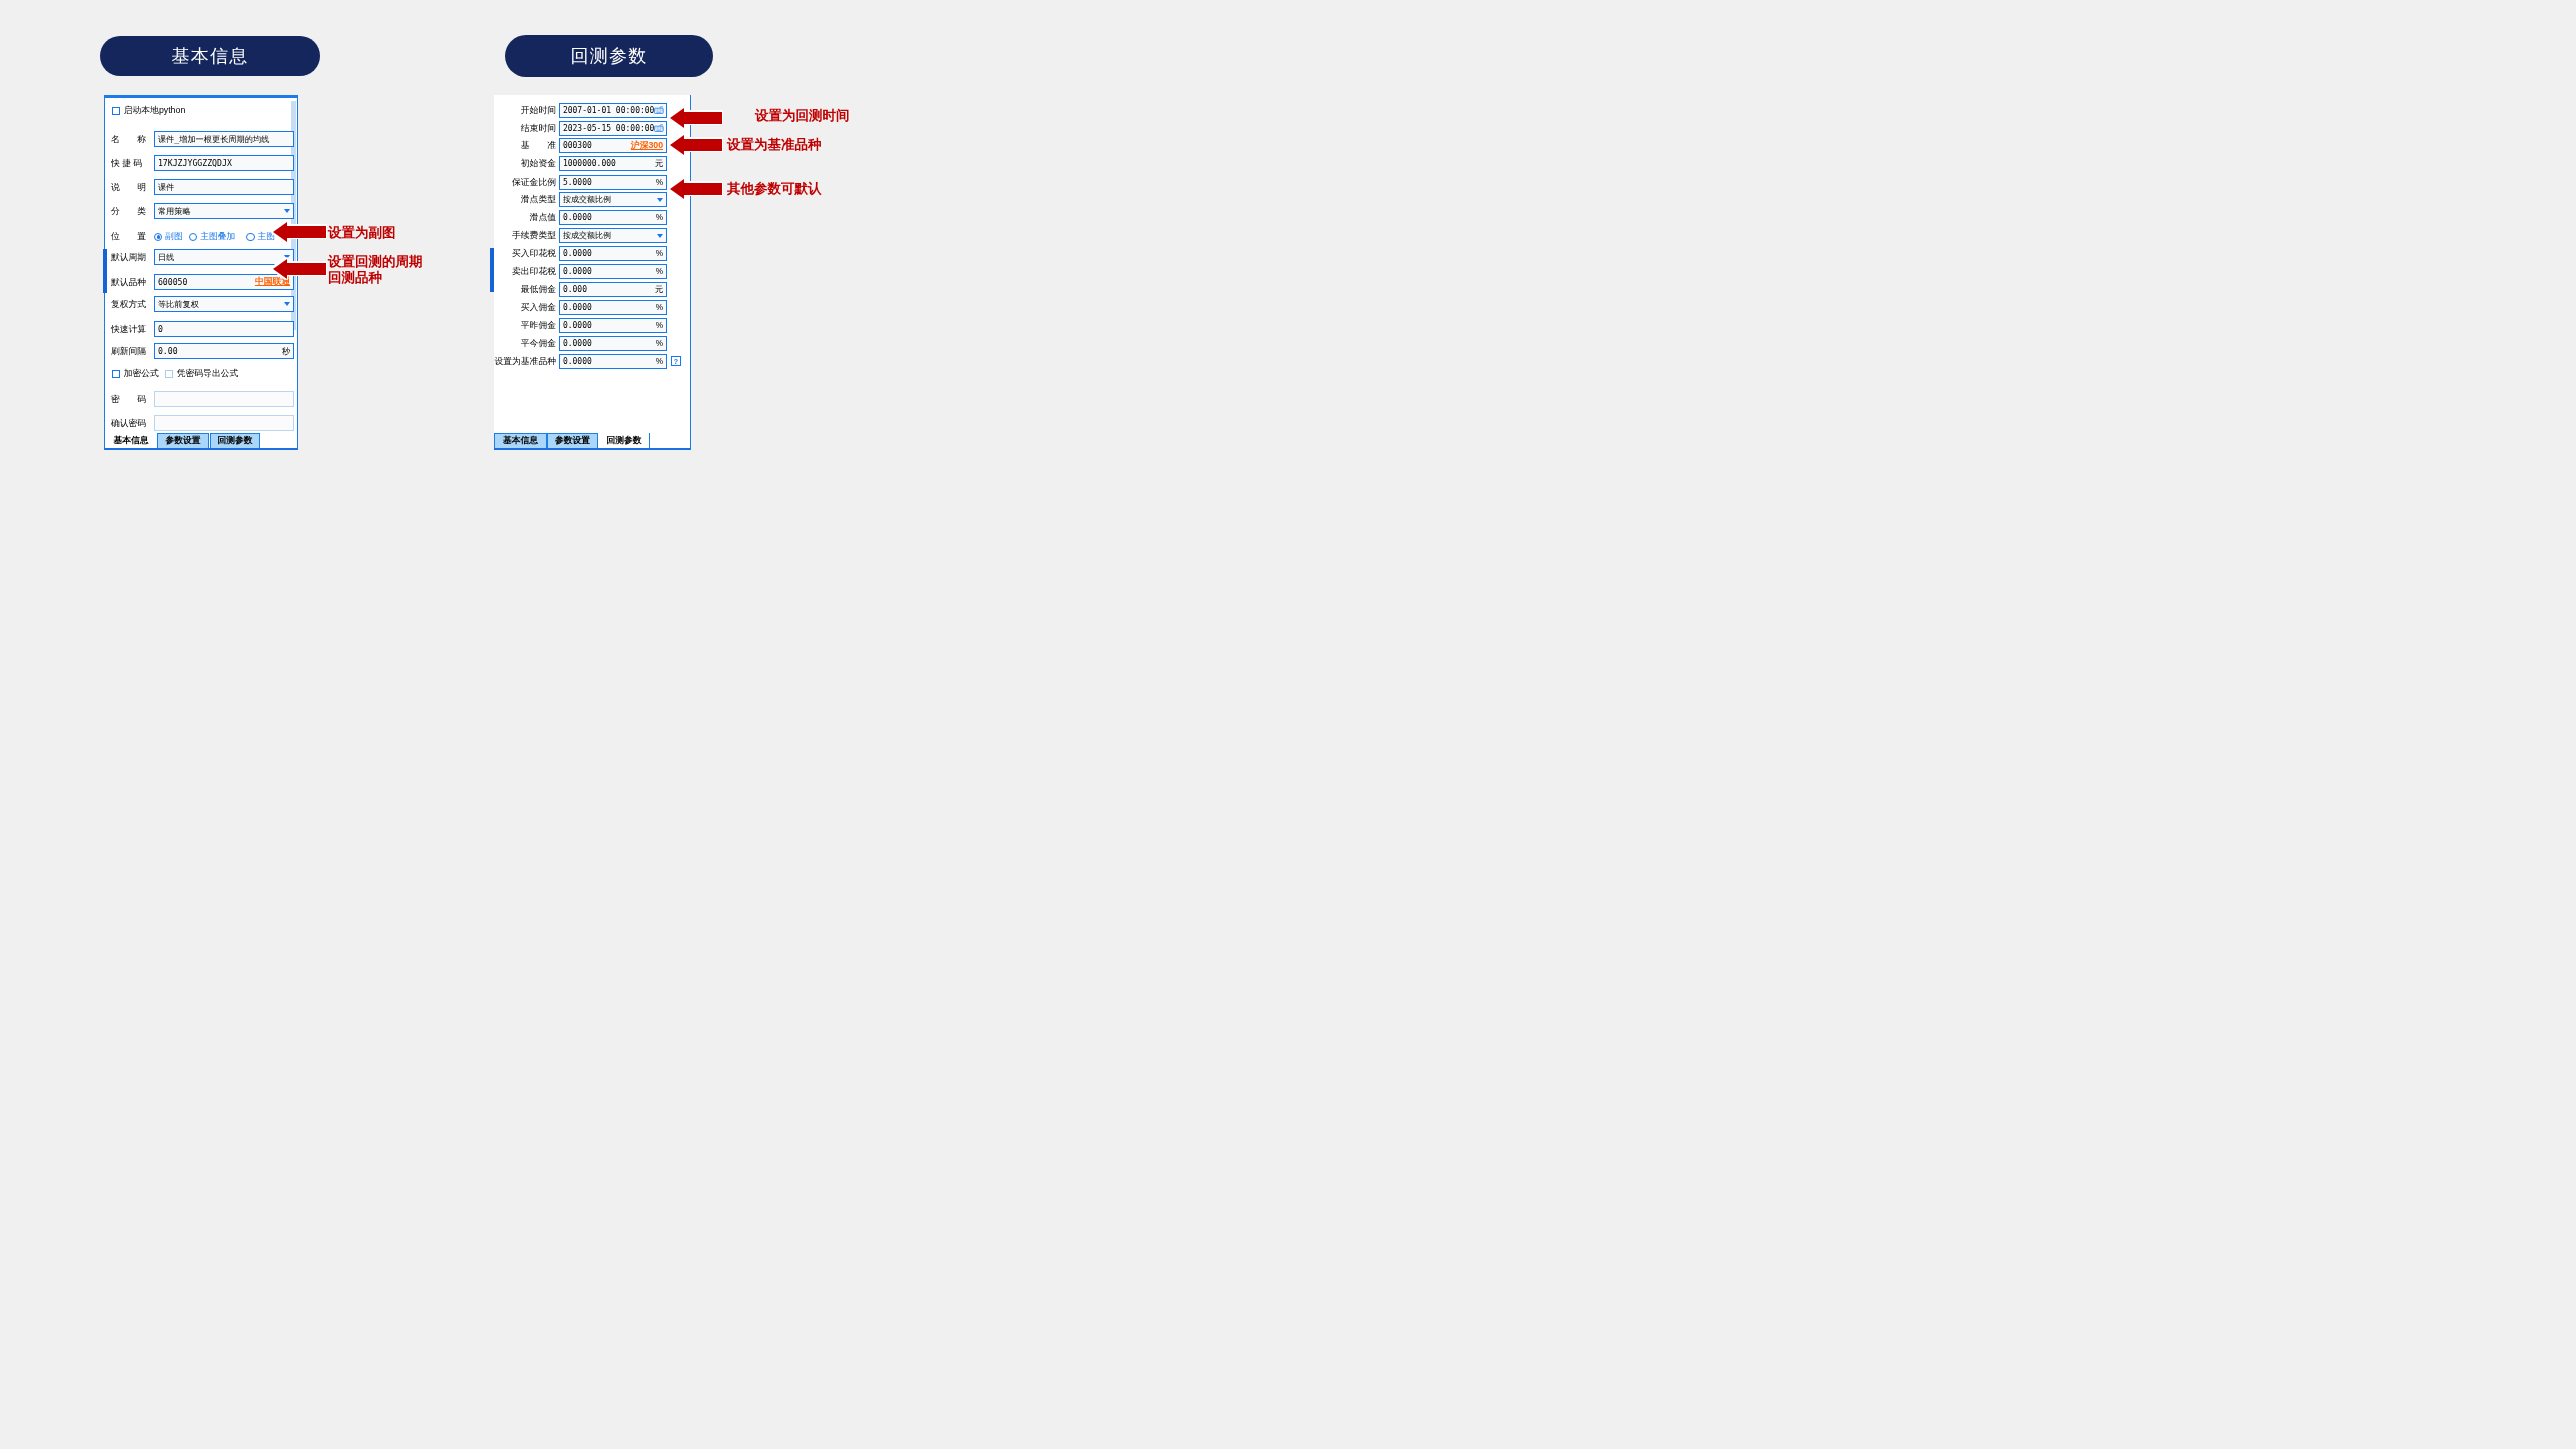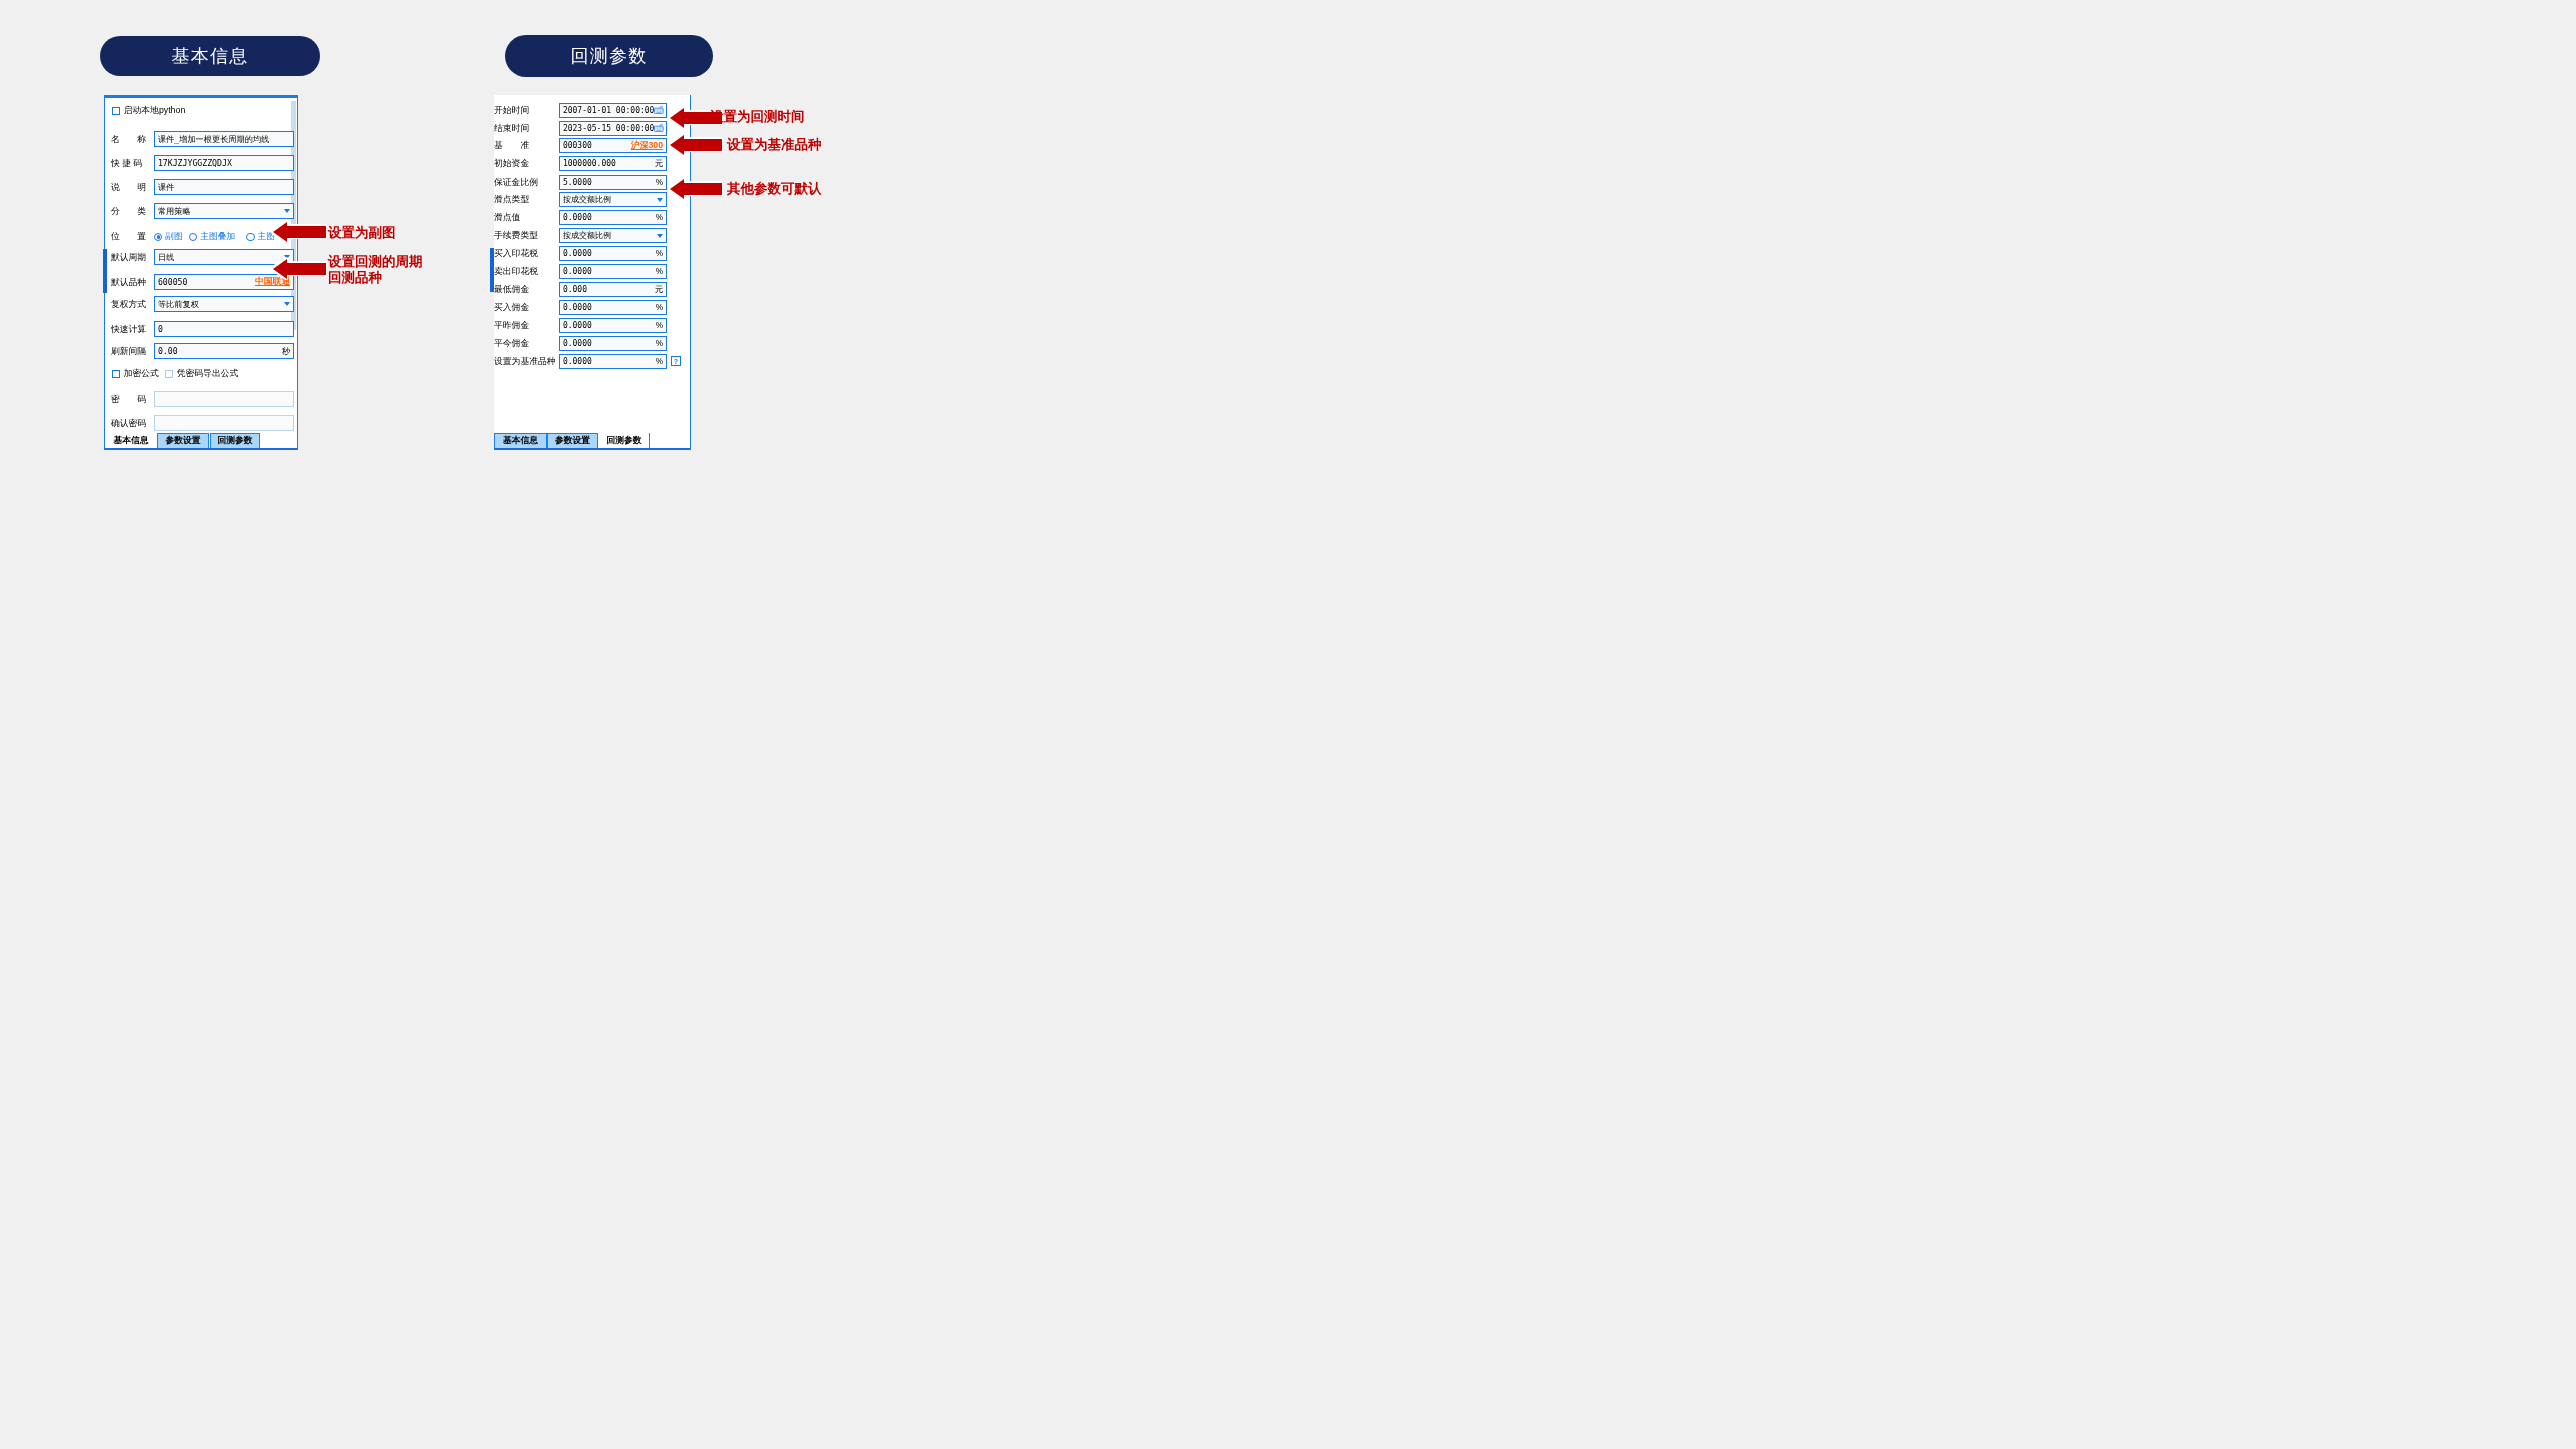--- a/index.html
+++ b/index.html
@@ -51,21 +51,21 @@
   .cbox { display:inline-block; width:7.6px; height:7.6px; border:0.9px solid #1678ec; background:#fff; }
   .cbox.dim { border-color:#a9cdec; }
   .chk-row { position:absolute; display:flex; align-items:center; gap:4.1px; font-size:8.8px; }
   .radio { display:inline-block; width:8.2px; height:8.2px; border:0.9px solid #1678ec; border-radius:50%;
            background:#fff; position:relative; }
   .radio.sel::after { content:""; position:absolute; left:1.5px; top:1.5px; width:3.5px; height:3.5px;
            border-radius:50%; background:#1678ec; }
   .rlabel { color:#1678ec; font-size:8.8px; }
 
   
-  .r-label { position:absolute; left:0; width:50px; text-align:left; font-size:8.8px; line-height:15px; white-space:pre; }
+  .r-label { position:absolute; left:0; width:62px; text-align:right; font-size:8.8px; line-height:15px; white-space:pre; }
   .r-box {
     position:absolute; left:65px; width:108px; height:15px;
     border:0.9px solid #1678ec; background:#f7f9fa;
     display:flex; align-items:center; padding:0 2.9px;
     font-family:"DejaVu Sans Mono","Liberation Mono",monospace;
     font-size:8px; white-space:nowrap; overflow:hidden;
   }
   .kicon { margin-left:auto; display:flex; }
   .help-box {
     position:absolute; left:177px; width:10px; height:10px; border:0.9px solid #1678ec;
@@ -337,21 +337,21 @@
     <span class="head"></span>
       <span class="shaft"></span>
   </div>
   <div class="note" style="left:328px; top:254px;">设置回测的周期</div>
   <div class="note" style="left:328px; top:270px;">回测品种</div>
 
   <div class="ar" style="left:670px; top:108px; width:52px;">
     <span class="head"></span>
       <span class="shaft"></span>
   </div>
-  <div class="note" style="left:710px; top:109px;">设置为回测时间</div>
+  <div class="note" style="left:755px; top:109px;font-family:Liberation Mono, monospace;">设置为回测时间</div>
 
   <div class="ar" style="left:670px; top:135px; width:52px;">
     <span class="head"></span>
       <span class="shaft"></span>
   </div>
   <div class="note" style="left:727px; top:137px;">设置为基准品种</div>
 
   <div class="ar" style="left:670px; top:179px; width:52px;">
     <span class="head"></span>
       <span class="shaft"></span>

